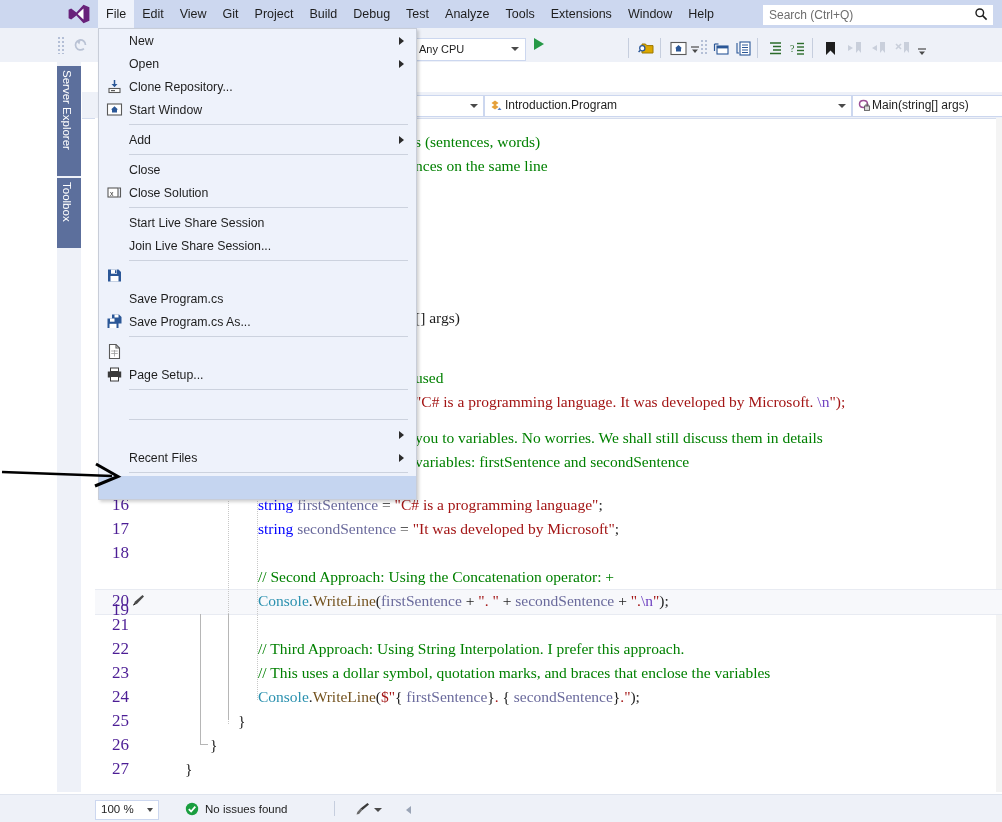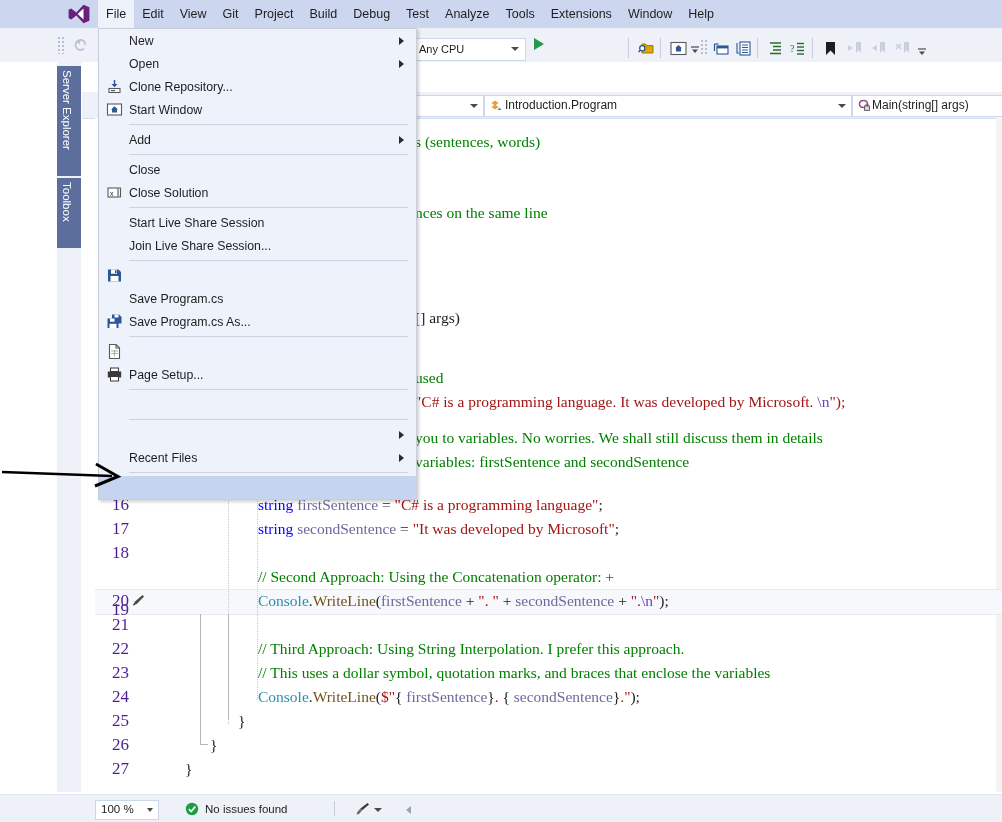--- a/index.html
+++ b/index.html
@@ -130,20 +130,29 @@
       <div class="menu-item">Project</div>
       <div class="menu-item">Build</div>
       <div class="menu-item">Debug</div>
       <div class="menu-item">Test</div>
       <div class="menu-item">Analyze</div>
       <div class="menu-item">Tools</div>
       <div class="menu-item">Extensions</div>
       <div class="menu-item">Window</div>
       <div class="menu-item">Help</div>
     </div>
+    <div class="searchbox">
+      <span class="ph">Search (Ctrl+Q)</span>
+      <span class="mag">
+        <svg width="14" height="14" viewBox="0 0 14 14">
+          <circle cx="5.8" cy="5.8" r="3.8" fill="none" stroke="#1e1e1e" stroke-width="1.4"></circle>
+          <line x1="8.6" y1="8.6" x2="12.6" y2="12.6" stroke="#1e1e1e" stroke-width="1.6"></line>
+        </svg>
+      </span>
+    </div>
   </div>
 
   <div class="toolbar"></div>
   <div class="tb-dots"></div>
   <span class="tb-back">
     <svg width="18" height="18" viewBox="0 0 18 18">
       <path d="M13.5 9a5 5 0 1 0 -1.6 3.6" fill="none" stroke="#b9c2d4" stroke-width="1.7"></path>
       <path d="M8.8 3.6 L4.4 5.2 L7.3 8.4 Z" fill="#b9c2d4"></path>
     </svg>
   </span>
@@ -309,21 +318,21 @@
       </svg>
     </span>
     <span class="t" style="left:19px;">Main(string[] args)</span>
   </div>
 
   <div class="gutter"></div>
   <div class="scroll-right"></div>
 
   <div class="code-area">
     <span class="ctext cm" style="left:320px;top:12px;">s (sentences, words)</span>
-    <span class="ctext cm" style="left:320px;top:36px;margin-top:47px;">nces on the same line</span>
+    <span class="ctext cm" style="left:320px;top:36px;">nces on the same line</span>
     <span class="ctext" style="left:320px;top:188px;color:#1e1e1e;">[] args)</span>
     <span class="ctext cm" style="left:320px;top:248px;">used</span>
     <span class="ctext s" style="left:320px;top:272px;">"C# is a programming language. It was developed by Microsoft. <span class="pv">\n</span>");</span>
     <span class="ctext cm" style="left:320px;top:308px;">you to variables. No worries. We shall still discuss them in details</span>
     <span class="ctext cm" style="left:320px;top:332px;">variables: firstSentence and secondSentence</span>
   </div>
 
   <div class="hl-line" style="top:589px;"></div>
 
   <div>

